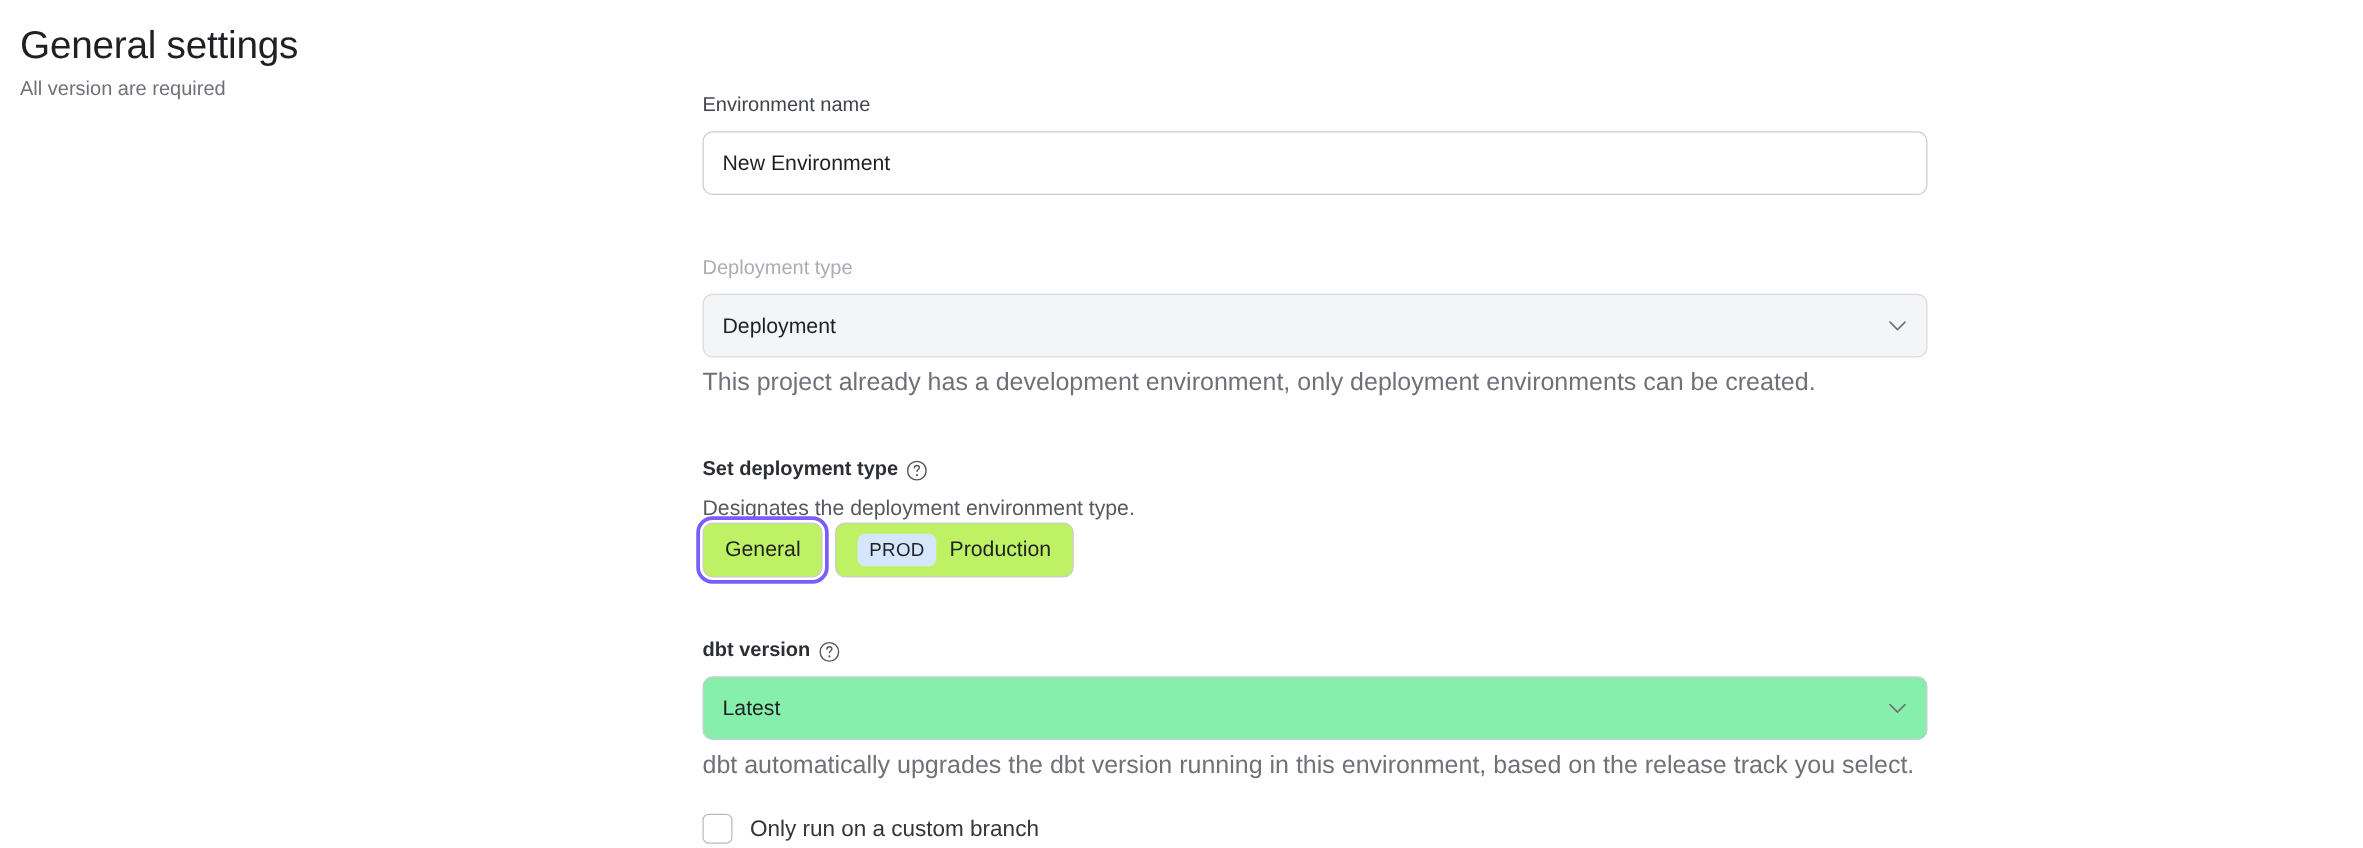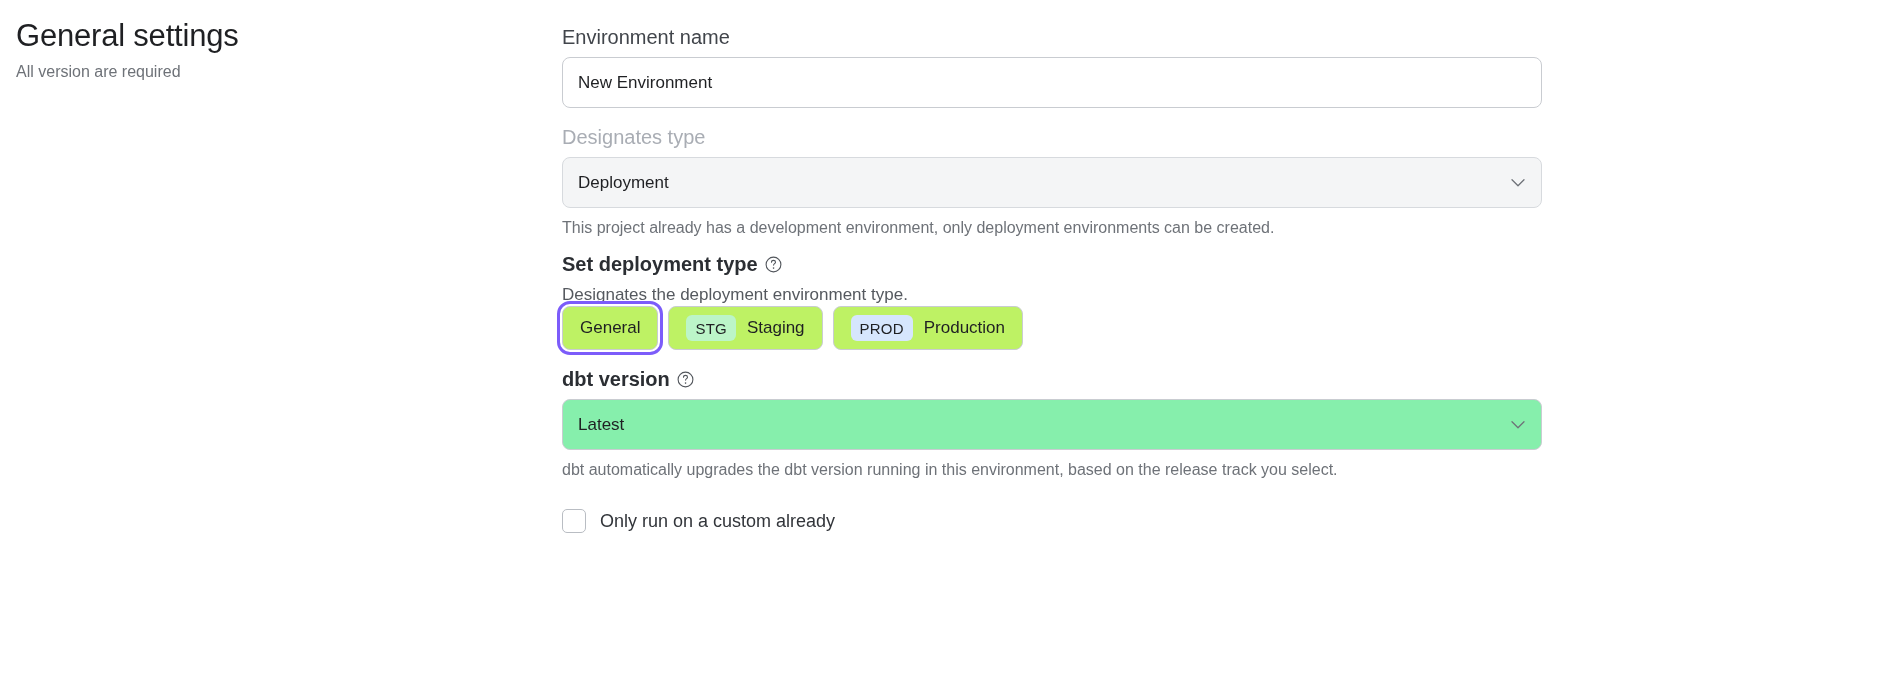--- a/index.html
+++ b/index.html
@@ -48,27 +48,28 @@
 
   
   .right-col {
     position: absolute;
     left: 562px;
     top: 26px;
     width: 980px;
   }
 
   .field-label {
-    font-size: 20px;
+    font-size: 16px;
     line-height: 22px;
     color: #41454b;
     margin-bottom: 9px;
     display: flex;
     align-items: center;
     gap: 7px;
+    margin-top: 48px;
   }
   .field-label.strong {
     font-weight: 700;
     color: #2b2e33;
   }
   .field-label.disabled {
     color: #a9adb4;
   }
 
   .help-icon {
@@ -116,21 +117,21 @@
   .select-caret {
     position: absolute;
     right: 16px;
     top: 50%;
     transform: translateY(-50%);
     display: flex;
     align-items: center;
   }
 
   .helper-text {
-    font-size: 16px;
+    font-size: 20px;
     line-height: 22px;
     color: #6e7278;
     margin-top: 9px;
   }
 
   .desc-text {
     font-size: 17px;
     line-height: 22px;
     color: #55595f;
     margin-top: 2px;
@@ -216,21 +217,21 @@
 
     <div>
       <div class="field-label">
         <span>Environment name</span>
       </div>
       <input class="text-input" type="text" value="New Environment" style="">
     </div>
 
     <div class="mt-18">
       <div class="field-label disabled">
-        <span>Designates type</span>
+        <span>Deployment type</span>
       </div>
       <div class="select-box disabled">
         <span>Deployment</span>
         <span class="select-caret">
           <svg width="14" height="9" viewBox="0 0 14 9" fill="none" xmlns="http://www.w3.org/2000/svg">
             <path d="M1 1.2 L7 7.2 L13 1.2" stroke="#6e7278" stroke-width="1.3" stroke-linecap="round" stroke-linejoin="round"></path>
           </svg>
         </span>
       </div>
       <div class="helper-text">This project already has a development environment, only deployment environments can be created.</div>
@@ -247,24 +248,20 @@
           </svg>
         </span>
       </div>
       <div class="desc-text">Designates the deployment environment type.</div>
 
       <div class="segmented">
         <button class="seg-btn focused">
           <span>General</span>
         </button>
         <button class="seg-btn">
-          <span class="badge stg">STG</span>
-          <span>Staging</span>
-        </button>
-        <button class="seg-btn">
           <span class="badge prod">PROD</span>
           <span>Production</span>
         </button>
       </div>
     </div>
 
     <div class="mt-18">
       <div class="field-label strong">
         <span>dbt version</span>
         <span class="help-icon">
@@ -281,17 +278,17 @@
           <svg width="14" height="9" viewBox="0 0 14 9" fill="none" xmlns="http://www.w3.org/2000/svg">
             <path d="M1 1.2 L7 7.2 L13 1.2" stroke="#6e7278" stroke-width="1.3" stroke-linecap="round" stroke-linejoin="round"></path>
           </svg>
         </span>
       </div>
       <div class="helper-text">dbt automatically upgrades the dbt version running in this environment, based on the release track you select.</div>
     </div>
 
     <div class="checkbox-row">
       <span class="checkbox-box"></span>
-      <span class="checkbox-label">Only run on a custom already</span>
+      <span class="checkbox-label">Only run on a custom branch</span>
     </div>
 
   </div>
 </div>
 
 </body></html>

